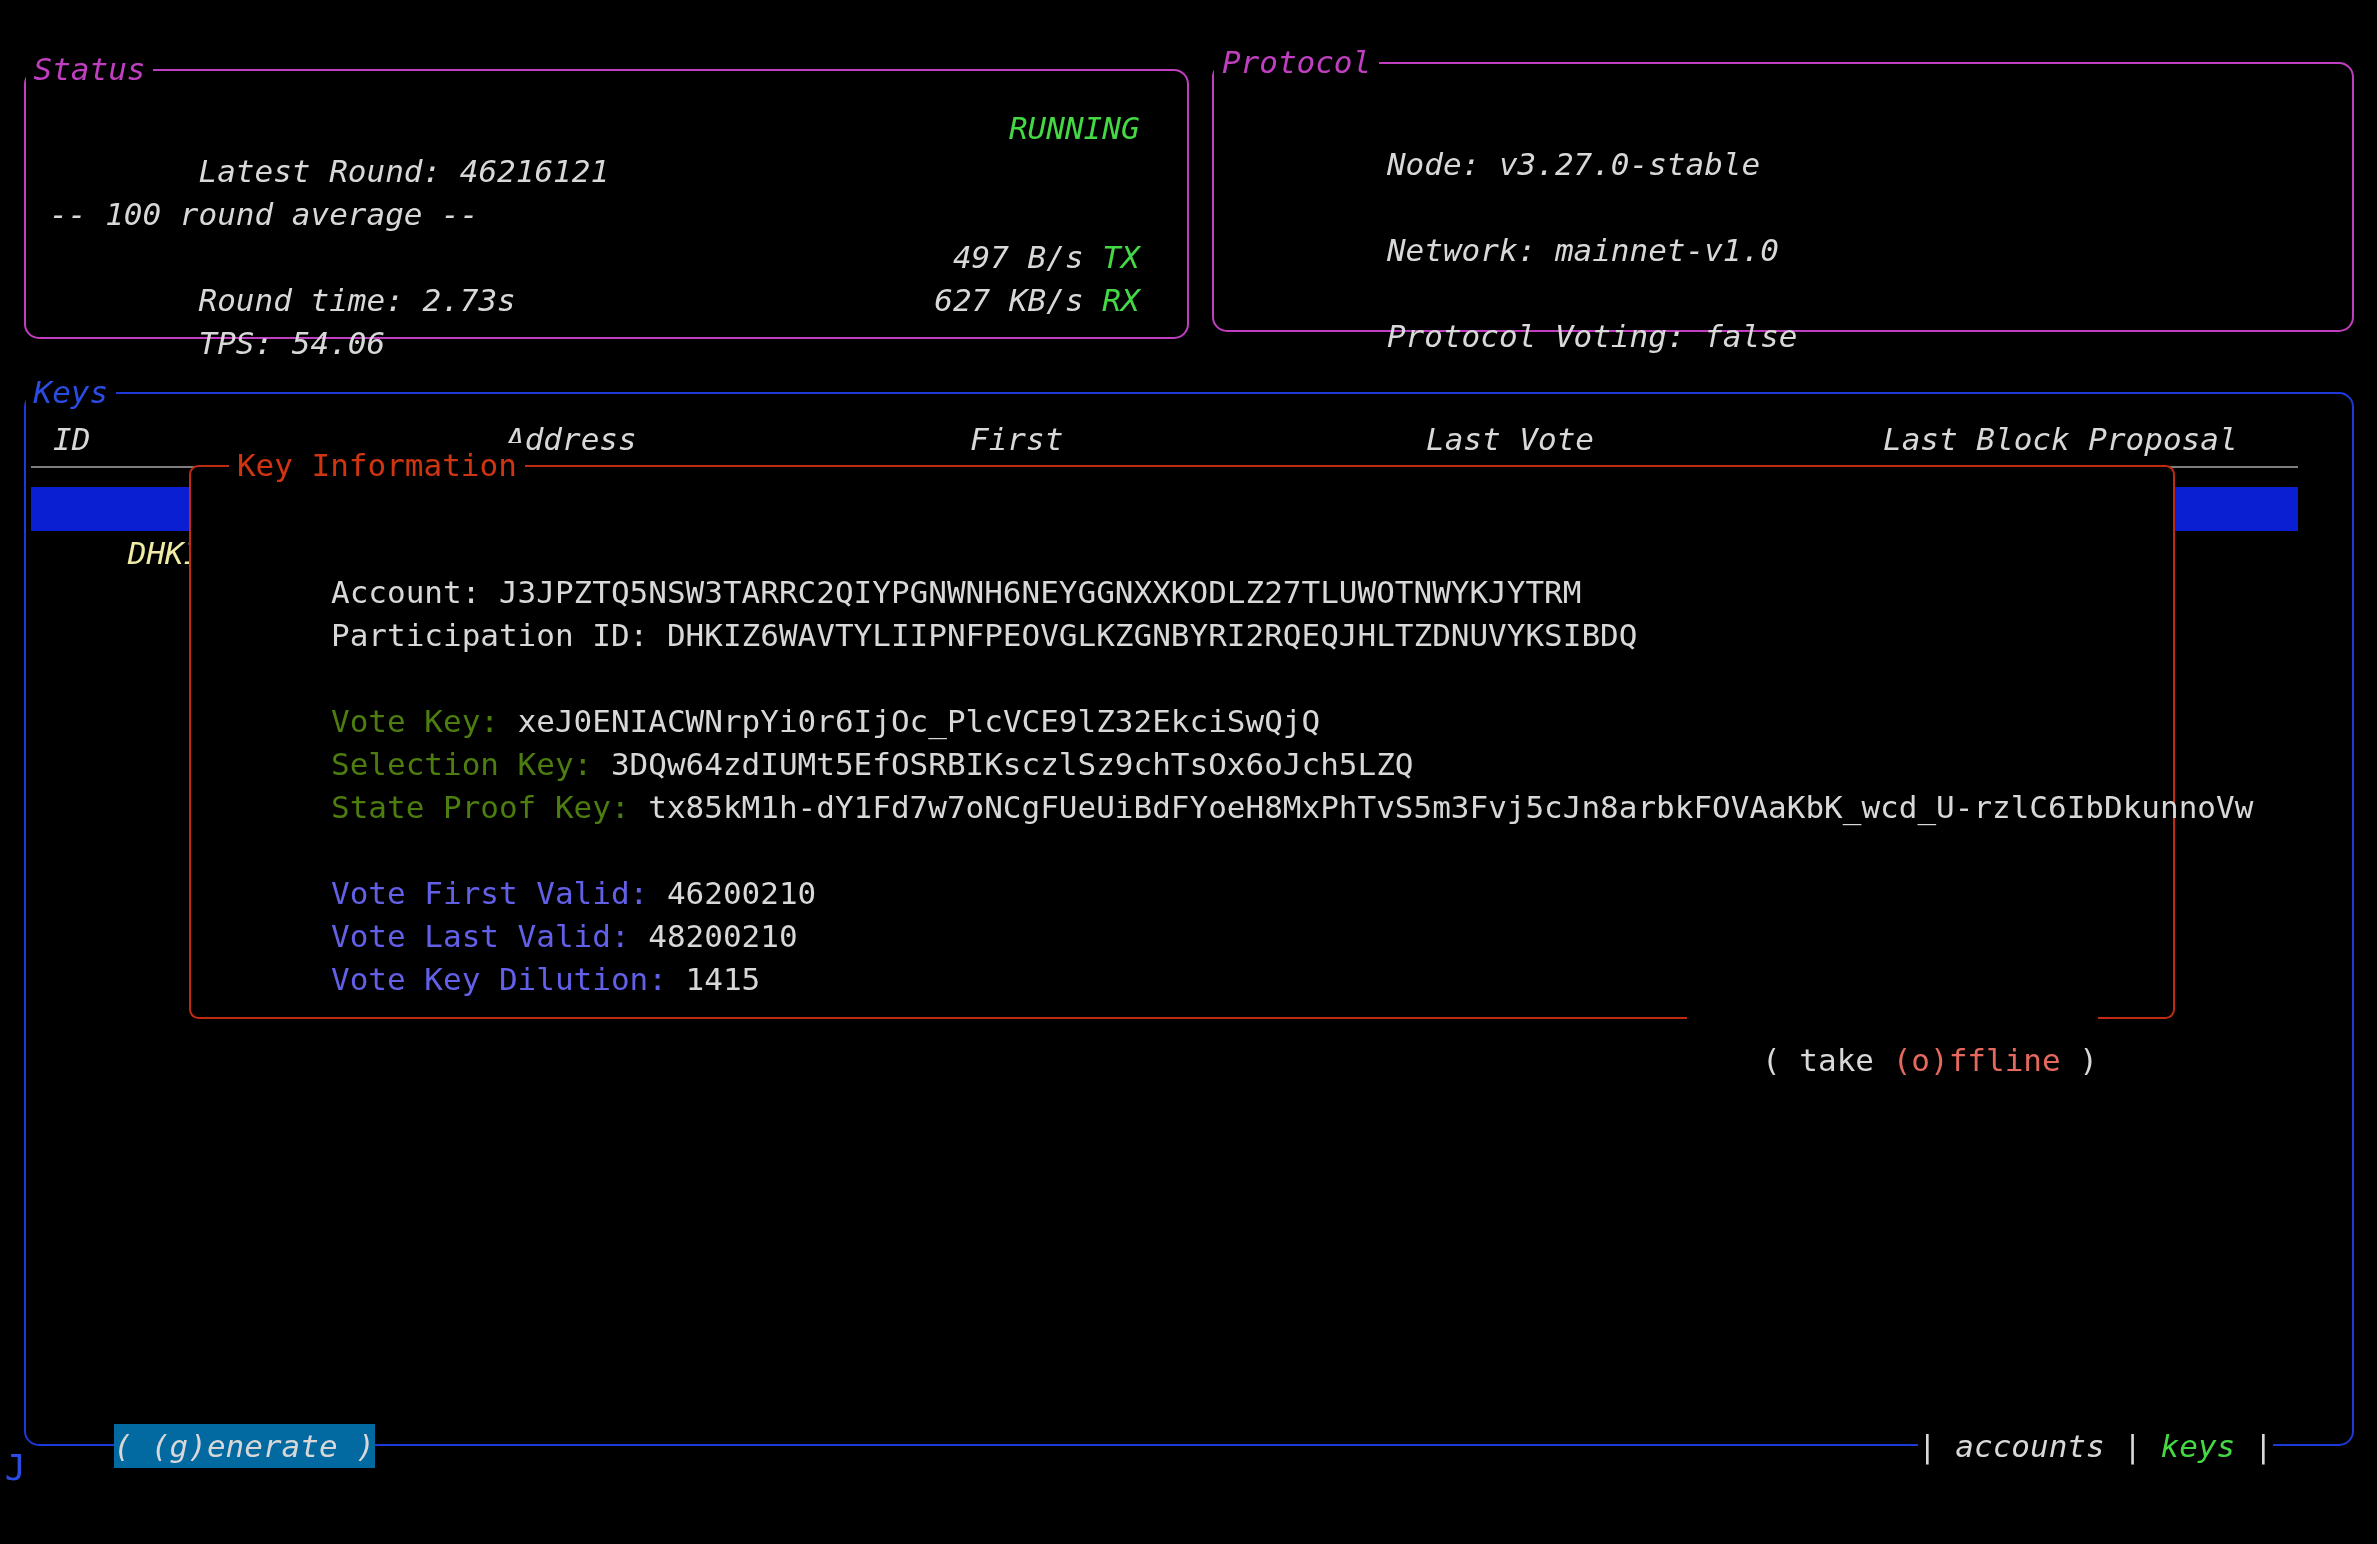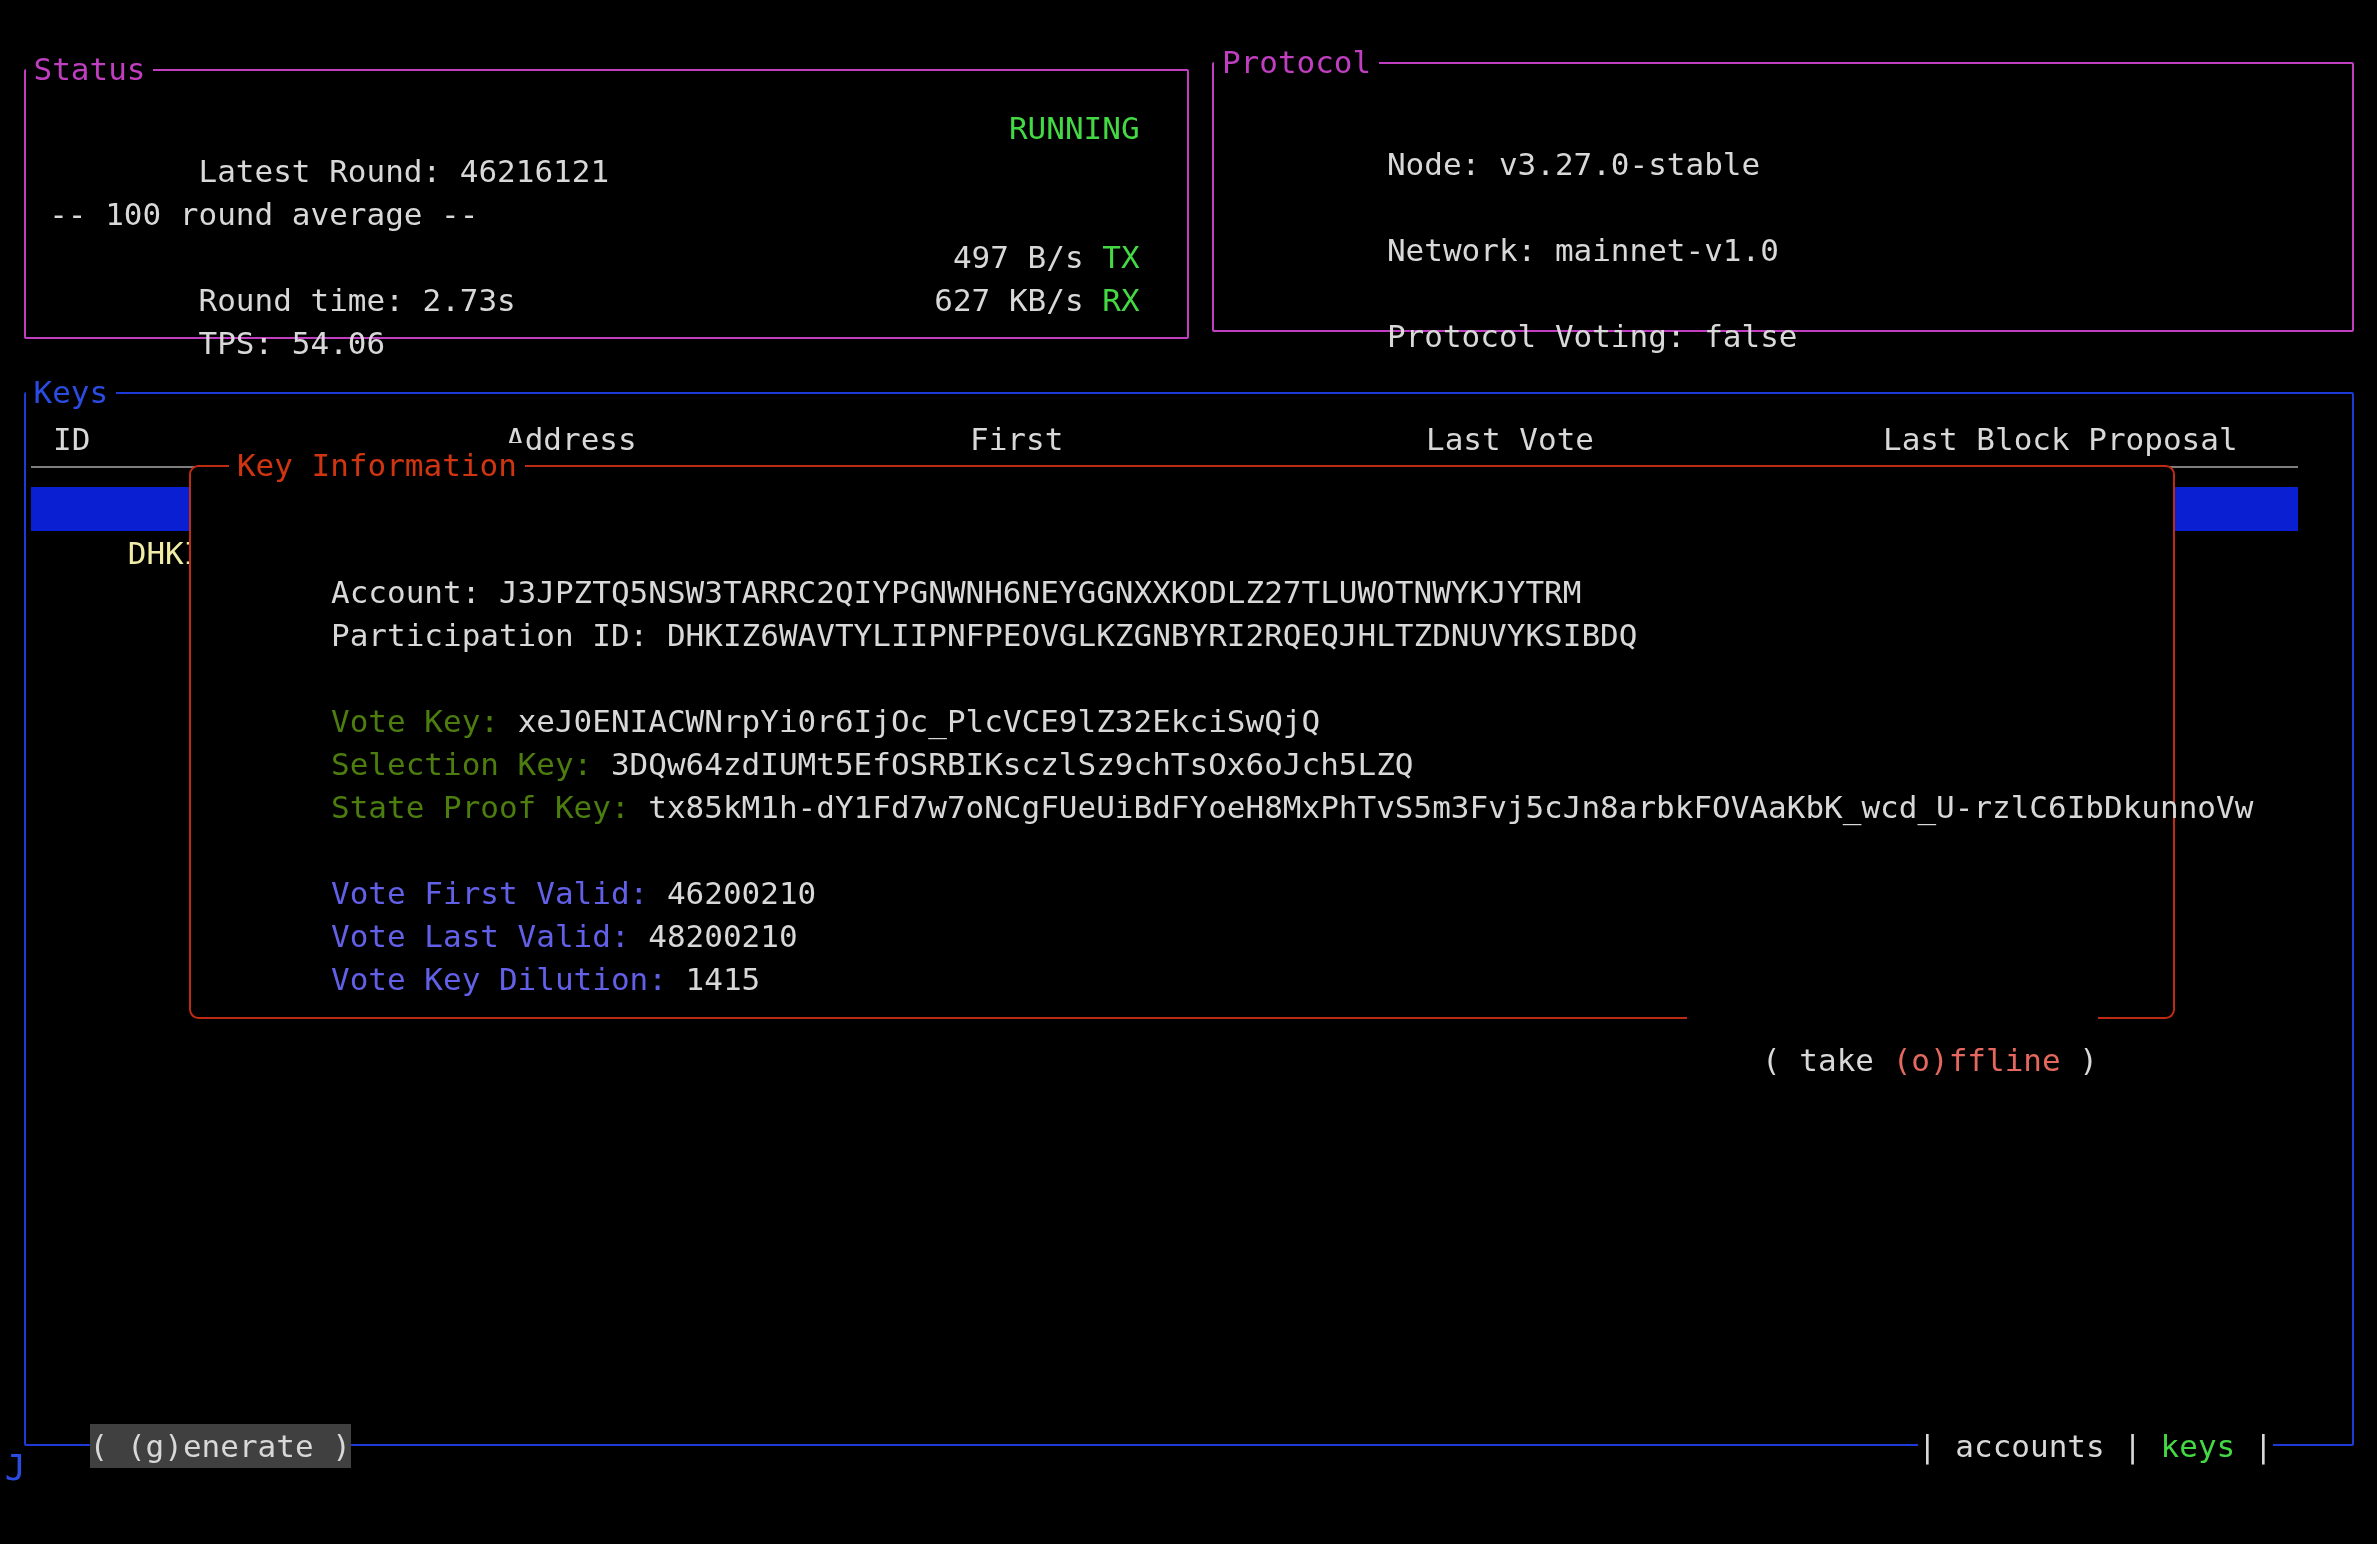--- a/index.html
+++ b/index.html
@@ -5,21 +5,21 @@
   * { margin:0; padding:0; box-sizing:border-box; }
   html,body { overflow:hidden; }
   body {
     width:2377px; height:1544px; position:relative;
     background:#000;
     font-family:"DejaVu Sans Mono", monospace;
     font-size:31px; color:#d8d8d8;
   }
   .panel {
     position:absolute; background:#000;
-    border:2.4px solid; border-radius:2px;
+    border:2.4px solid; border-radius:15px;font-style:italic;
   }
   .panel.magenta { border-color:#c03fc0; }
   .panel.blue    { border-color:#1d39d8; }
   .panel-title {
     position:absolute; top:-23.6px; height:44px; line-height:44px;
     background:#000; padding:0 7.9px; white-space:pre;
   }
   .panel.magenta > .panel-title { color:#c03fc0; }
   .panel.blue    > .panel-title { color:#2b4ce2; }
 
@@ -46,22 +46,22 @@
     background:#7e7e7e;
   }
   .sel-row {
     position:absolute; top:93px; left:5.5px; width:2267px; height:44px;
     line-height:44px; background:#0a1ed2; color:#f0eca6;
     padding-left:22px; white-space:pre; z-index:1;
   }
 
   
   .generate-btn {
-    position:absolute; bottom:-23.6px; left:64px; height:44px; line-height:44px;
-    background:#404040; white-space:pre; z-index:2;margin-top:25px;
+    position:absolute; bottom:-23.6px; left:88px; height:44px; line-height:44px;
+    background:#0369a1; white-space:pre; z-index:2;margin-top:25px;
   }
   .tabs {
     position:absolute; bottom:-23.6px; right:79px; height:44px; line-height:44px;
     background:#000; display:flex; gap:1ch; white-space:pre; z-index:2;
   }
   .tabs .pipe { color:#d8d8d8; }
   .tabs .tab-keys { color:#44d944; }
 
   
   .modal {

